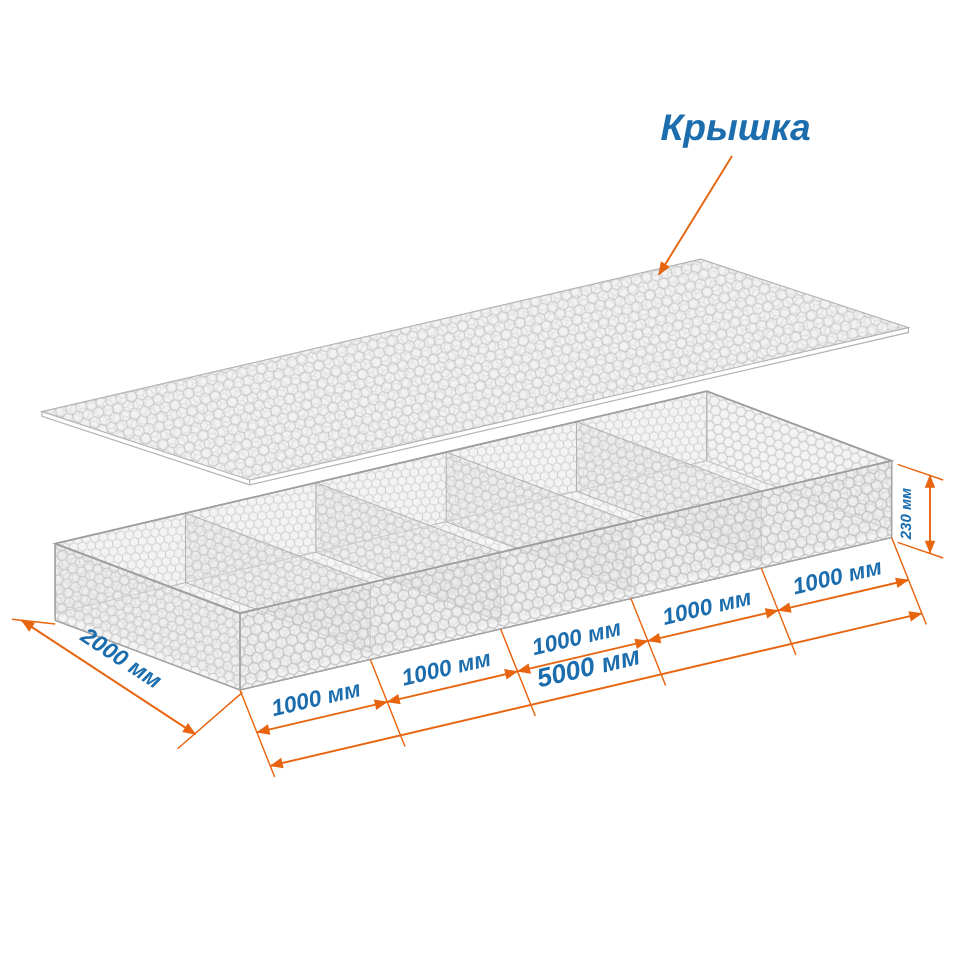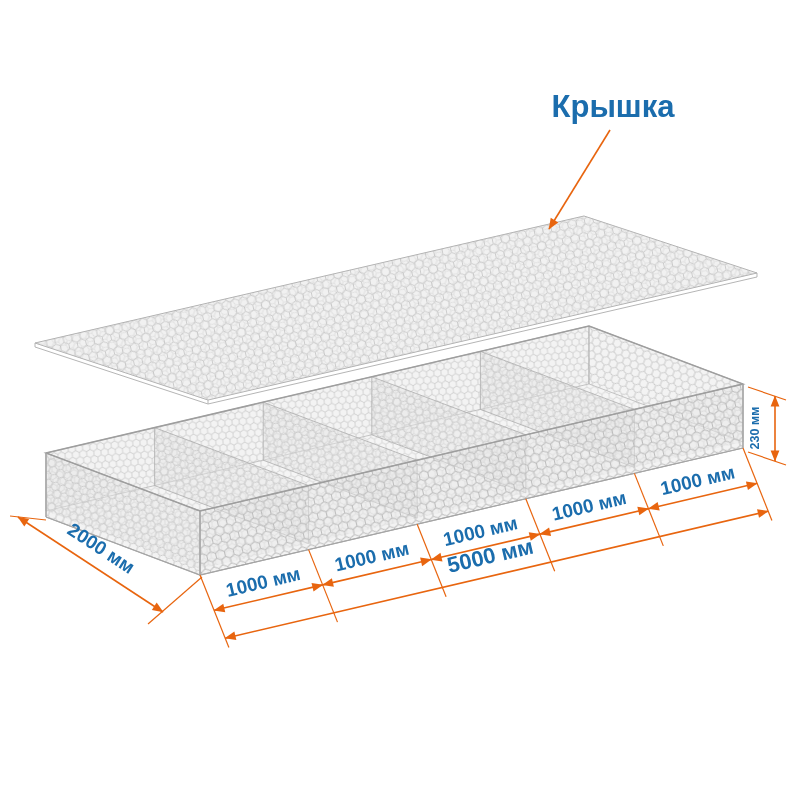--- a/index.html
+++ b/index.html
@@ -4,21 +4,21 @@
 <style>
   html, body {
     margin: 0;
     padding: 0;
     width: 800px;
     height: 800px;
     background: #ffffff;
     overflow: hidden;
     font-family: "Liberation Sans", sans-serif;
   }
-  .stage { position: relative; width: 800px; height: 800px; }
+  .stage { position: relative; width: 800px; height: 800px; font-style: italic; }
   svg { display: block; }
   
   .dims { stroke: #e8650f; fill: none; }
   .dims .dim  { stroke-width: 1.6; }
   .dims .ext  { stroke-width: 1.2; }
   .labels text {
     fill: #1b6dad;
     font-family: "Liberation Sans", sans-serif;
     font-weight: bold;
   }

